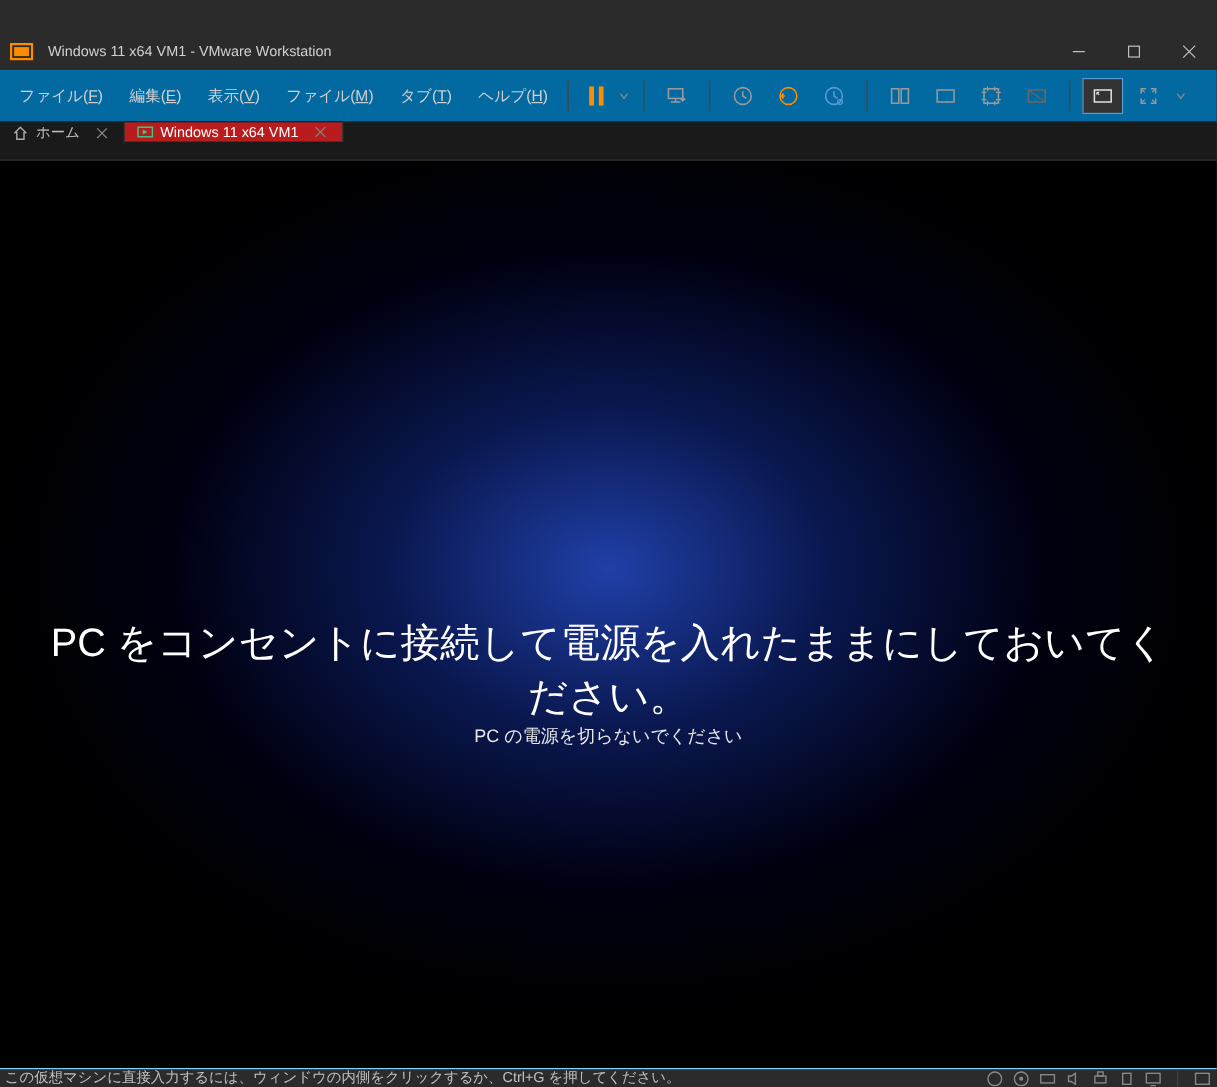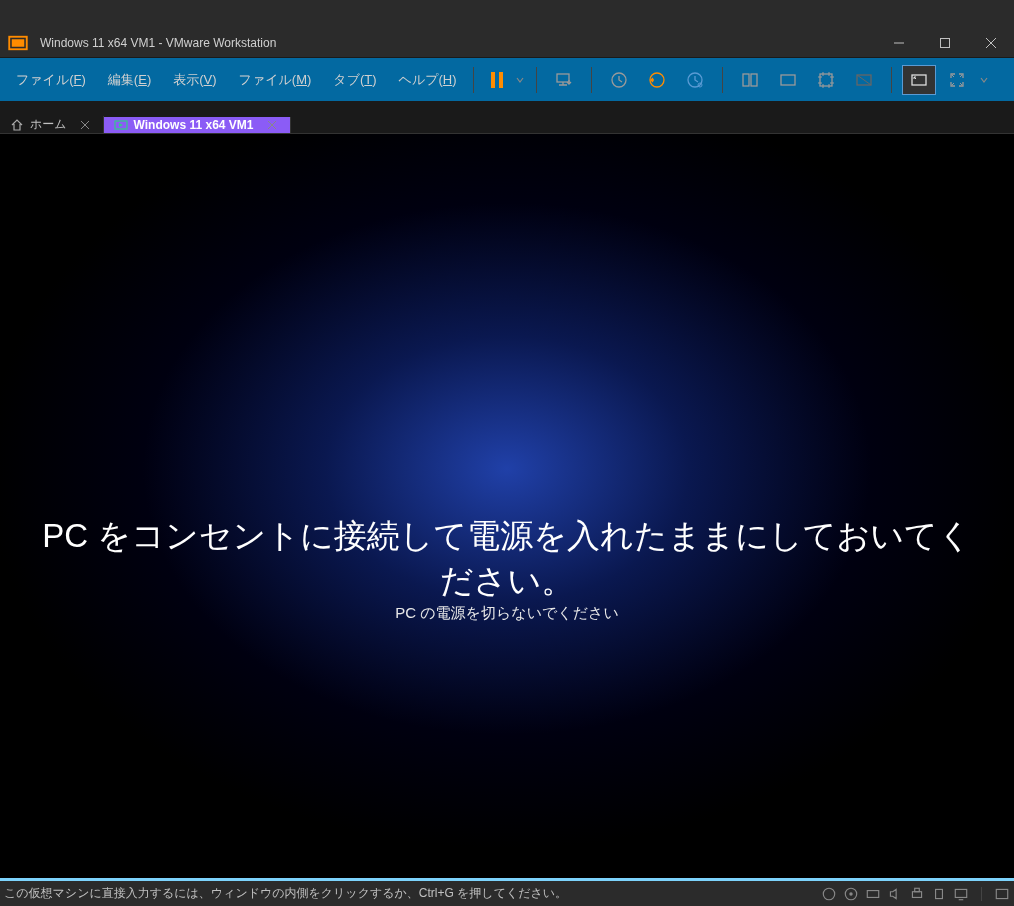--- a/index.html
+++ b/index.html
@@ -106,36 +106,36 @@
       display: flex;
       align-items: center;
     }
     .pause-btn svg { width: 16px; height: 20px; }
 
     
     .tabbar {
       height: 32px;
       background: #1a1a1a;
       display: flex;
-      align-items: flex-end;
+      align-items: flex-start;
       border-bottom: 1px solid #333;
     }
     .tab {
       display: flex;
       align-items: center;
       padding: 0 10px;
       gap: 6px;
       font-size: 12px;
       color: #c0c0c0;
       border-right: 1px solid #333;
     }
     .tab.active {
-      background: #8b5cf6;
+      background: #b91c1c;
       color: #fff;
-      font-weight: bold;
+      font-weight: normal;
     }
     .tab-icon { display: flex; align-items: center; justify-content: center; }
     .tab-close {
       width: 16px;
       height: 16px;
       display: flex;
       align-items: center;
       justify-content: center;
       color: #888;
       margin-left: 4px;
@@ -164,23 +164,23 @@
       font-weight: 400;
       letter-spacing: 0px;
     }
     .guest-sub {
       color: #e8e8e8;
       font-size: 15px;
     }
 
     
     .statusbar {
-      height: 28px;
+      height: 16px;
       background: #2b2b2b;
-      border-top: 3px solid #7dd3fc;
+      border-top: 1px solid #7dd3fc;
       display: flex;
       align-items: center;
       font-size: 12px;
       color: #c0c0c0;
       padding: 0 4px;
     }
     .status-text {
       flex: 1;
       white-space: nowrap;
       overflow: hidden;

